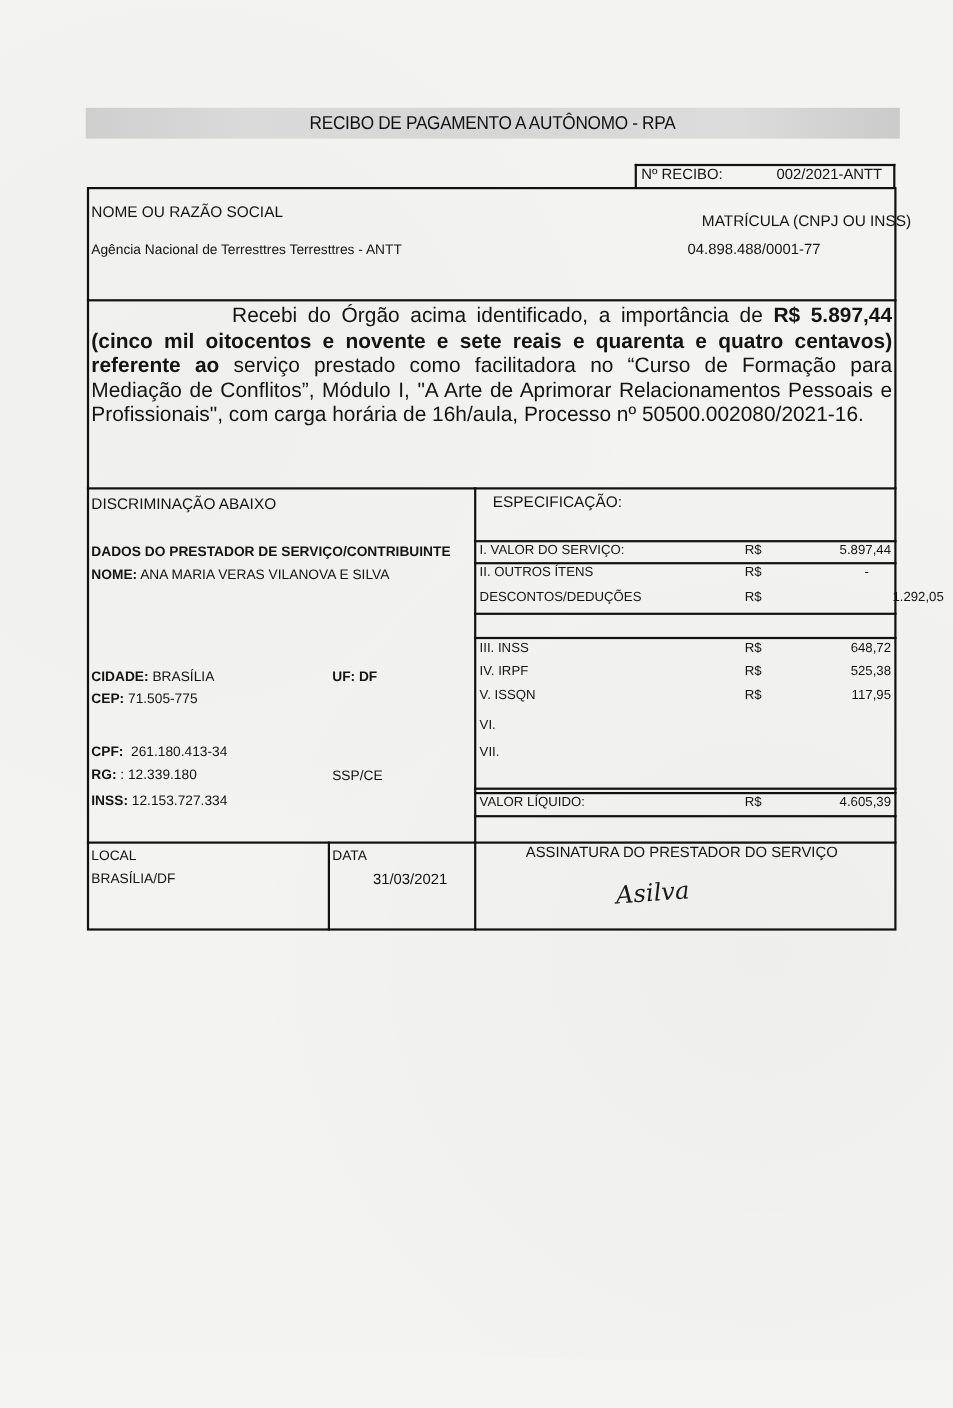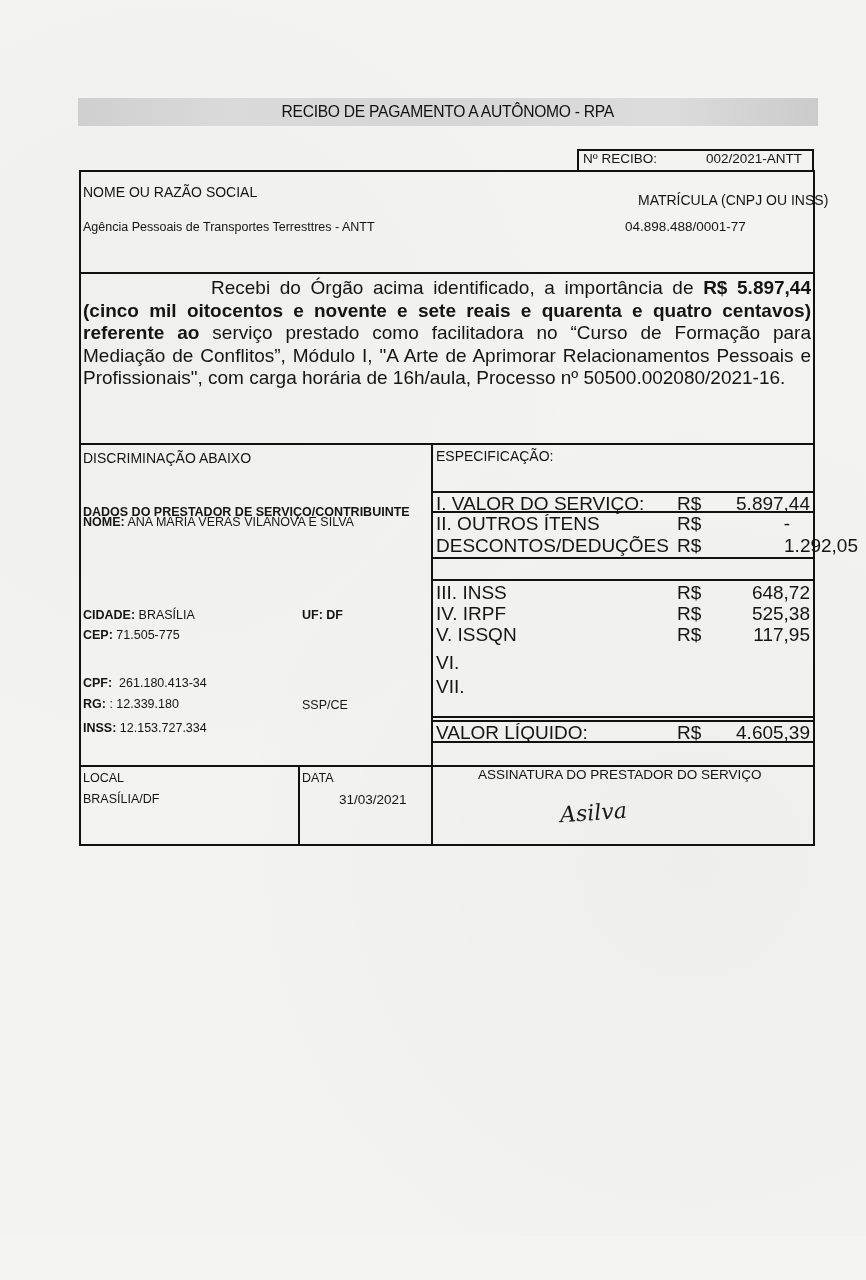--- a/index.html
+++ b/index.html
@@ -36,29 +36,29 @@
     .recibo-no .val { margin-left: auto; margin-right: 10px; }
 
     .box { position: absolute; border: 2px solid #111; box-sizing: border-box; }
     .main-box { left: 79px; top: 170px; width: 736px; height: 676px; }
 
     .hline { position: absolute; height: 2px; background: #111; }
     .vline { position: absolute; width: 2px; background: #111; }
 
     .txt { position: absolute; white-space: nowrap; font-size: 13.5px; }
     .small { font-size: 12.5px; }
-    .b { font-weight: bold; margin-top: 11px; }
+    .b { font-weight: bold; }
 
     .para {
       position: absolute; left: 83px; top: 277px; width: 728px;
       font-size: 19px; line-height: 22.5px; text-align: justify;
     }
     .para .indent { display: inline-block; width: 128px; }
 
-    .money-row { position: absolute; left: 434px; width: 378px; height: 20px; font-size: 19px; }
+    .money-row { position: absolute; left: 434px; width: 378px; height: 20px; font-size: 12px; }
     .money-row .lab { position: absolute; left: 2px; top: 0; white-space: nowrap; }
     .money-row .cur { position: absolute; left: 243px; top: 0; }
     .money-row .amt { position: absolute; right: 2px; top: 0; }
 
     .signature {
       position: absolute; left: 560px; top: 800px;
       font-family: "DejaVu Serif", serif; font-style: italic;
       font-size: 22px; transform: rotate(-4deg); color: #1a1a1a;
     }
   </style>
@@ -87,21 +87,21 @@
 
   <div class="hline" style="left:431px; top:491px; width:384px;"></div>
   <div class="hline" style="left:431px; top:511px; width:384px; height:1.5px;"></div>
   <div class="hline" style="left:431px; top:557px; width:384px;"></div>
   <div class="hline" style="left:431px; top:579px; width:384px;"></div>
   <div class="hline" style="left:431px; top:716px; width:384px;"></div>
   <div class="hline" style="left:431px; top:720px; width:384px; height:1.5px;"></div>
   <div class="hline" style="left:431px; top:741px; width:384px;"></div>
 
   <div class="txt" style="left:83px; top:184px; font-size:14px;">NOME OU RAZÃO SOCIAL</div>
-  <div class="txt small" style="left:83px; top:220px;">Agência Pessoais de Transportes Terresttres - ANTT</div>
+  <div class="txt small" style="left:83px; top:220px;">Agência Nacional de Terresttres Terresttres - ANTT</div>
   <div class="txt" style="left:601px; top:192px; font-size:14px;margin-left:37px;">MATRÍCULA (CNPJ OU INSS)</div>
   <div class="txt" style="left:625px; top:219px;">04.898.488/0001-77</div>
 
   <div class="para"><span class="indent"></span><span>Recebi do Órgão acima identificado, a importância de </span><b>R$ 5.897,44 (cinco mil oitocentos e novente e sete reais e quarenta e quatro centavos) referente ao</b><span> serviço prestado como  facilitadora no “Curso de Formação para Mediação de Conflitos”, Módulo I, "A Arte de Aprimorar Relacionamentos Pessoais e Profissionais", com carga horária de 16h/aula,  Processo nº 50500.002080/2021-16.</span></div>
 
   <div class="txt" style="left:83px; top:450px; font-size:14px;">DISCRIMINAÇÃO ABAIXO</div>
   <div class="txt small b" style="left:83px; top:494px;">DADOS DO PRESTADOR DE SERVIÇO/CONTRIBUINTE</div>
 
   <div class="txt small" style="left:83px; top:515px;"><b>NOME:</b><span> ANA MARIA VERAS VILANOVA E SILVA</span></div>
 
@@ -113,21 +113,21 @@
   <div class="txt small" style="left:83px; top:628px;"><b>CEP:</b><span> 71.505-775</span></div>
 
   <div class="txt small" style="left:83px; top:676px; white-space:pre;"><b>CPF:</b><span>  261.180.413-34</span></div>
 
   <div class="txt small" style="left:83px; top:697px; white-space:pre;"><b>RG:</b><span> : 12.339.180</span></div>
 
   <div class="txt small" style="left:302px; top:698px;">SSP/CE</div>
 
   <div class="txt small" style="left:83px; top:721px;"><b>INSS:</b><span> 12.153.727.334</span></div>
 
-  <div class="txt" style="left:436px; top:448px; font-size:14px;">ESPECIFICAÇÃO:</div>
+  <div class="txt" style="left:448px; top:448px; font-size:14px;">ESPECIFICAÇÃO:</div>
 
   <div class="money-row" style="top:493px;">
     <span class="lab">I. VALOR DO SERVIÇO:</span>
     <span class="cur">R$</span>
     <span class="amt">5.897,44</span>
   </div>
   <div class="money-row small" style="top:513px;">
     <span class="lab">II. OUTROS ÍTENS</span>
     <span class="cur">R$</span>
     <span class="amt" style="right:22px;">-</span>

